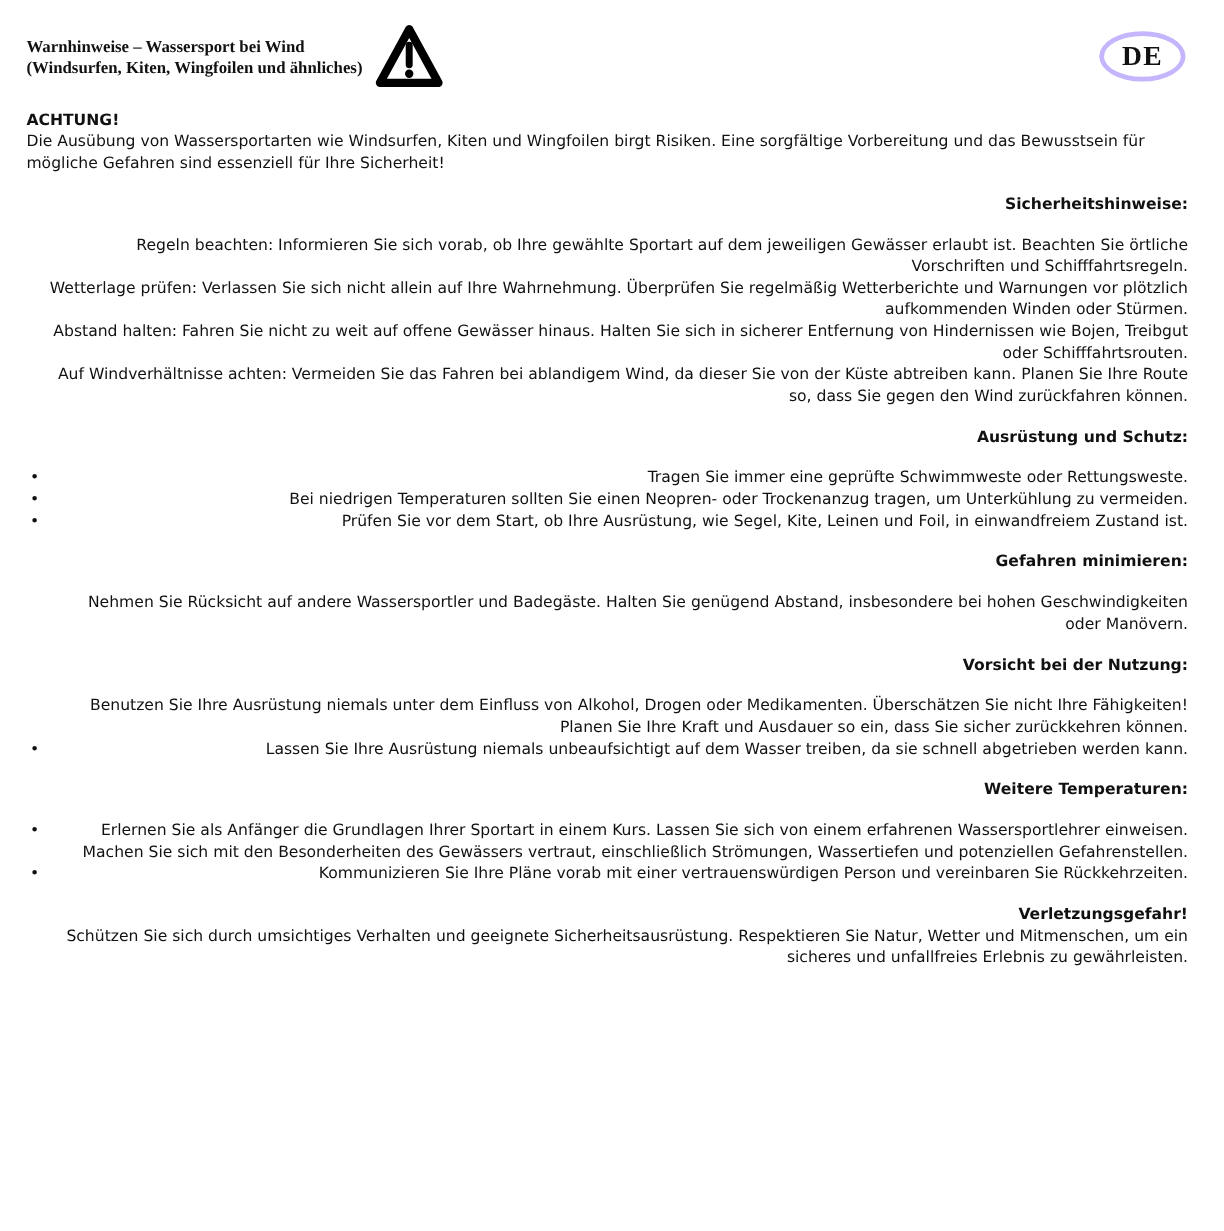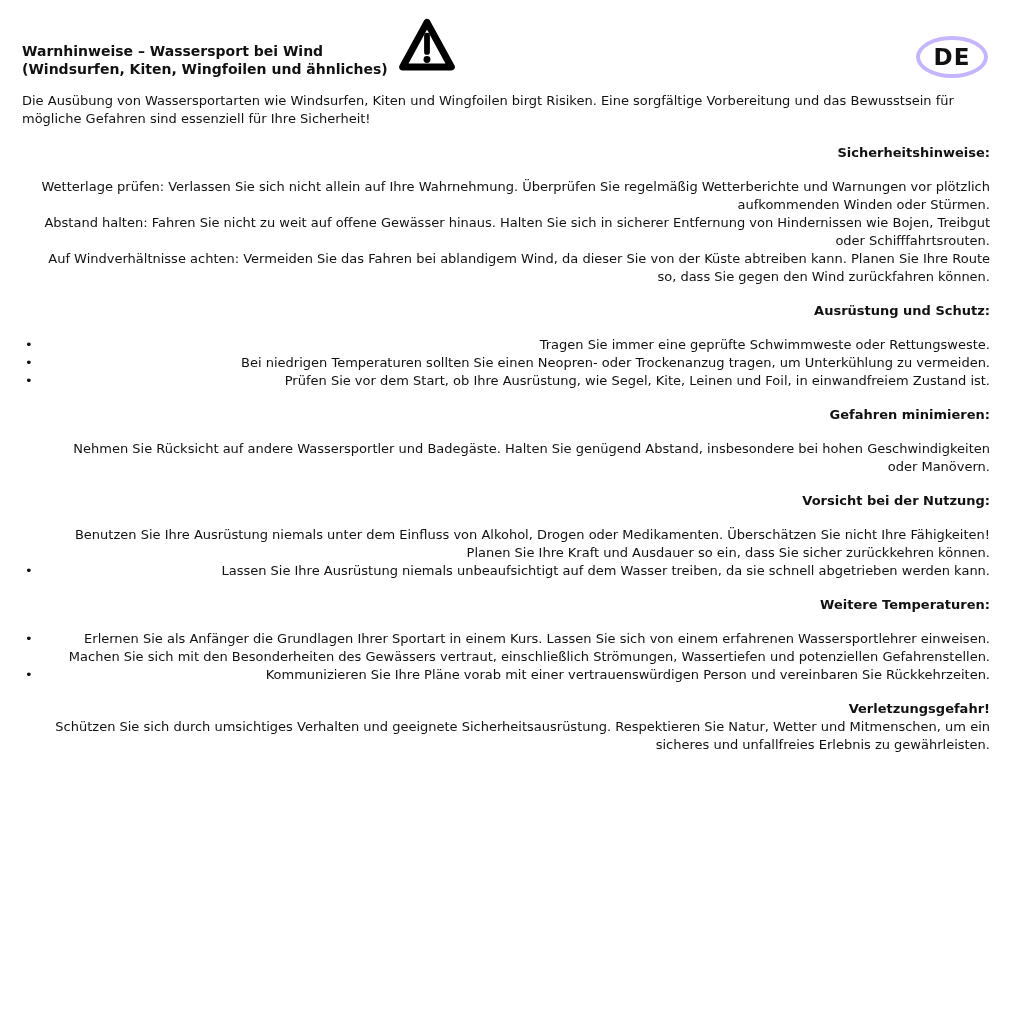--- a/index.html
+++ b/index.html
@@ -4,21 +4,21 @@
 <style>
   * { margin:0; padding:0; box-sizing:border-box; }
   html,body { background:#ffffff; }
   body {
     width:1020px; height:1026px;
     font-family:"DejaVu Sans","Liberation Sans",sans-serif;
     font-size:13px; line-height:18px; color:#111;
     padding:20px 30px 0 22px;
     overflow:hidden;
   }
-  .header { display:flex; align-items:flex-end; height:58px; }
+  .header { display:flex; align-items:center; height:58px;font-family:Liberation Serif, serif; }
   .title-block { font-weight:bold; font-size:14px; line-height:18px; }
   .warn-icon { margin-left:10px; flex:0 0 auto; }
   .spacer { flex:1 1 auto; }
   .lang-badge {
     flex:0 0 auto;
     width:72px; height:42px;
     border:4px solid #c4b5fd; border-radius:50%;
     display:flex; align-items:center; justify-content:center;
     font-weight:bold; font-size:23px; letter-spacing:1px;
     margin-right:2px; margin-top:-4px;
@@ -49,25 +49,27 @@
       <path d="M50 9 L92 86 L8 86 Z" fill="none" stroke="#000" stroke-width="12" stroke-linejoin="round"></path>
       <path d="M50 32 L50 60" stroke="#000" stroke-width="10" stroke-linecap="round"></path>
       <circle cx="50" cy="73" r="6" fill="#000"></circle>
     </svg>
   </span>
   <div class="spacer" data-name="header-spacer"></div>
   <div class="lang-badge" data-name="language-badge-de">DE</div>
 </div>
 
 <div class="sec-tight" data-name="section-attention">
+  <div class="h" data-name="attention-heading">ACHTUNG!</div>
   <div data-name="attention-body">Die Ausübung von Wassersportarten wie Windsurfen, Kiten und Wingfoilen birgt Risiken. Eine sorgfältige Vorbereitung und das Bewusstsein für mögliche Gefahren sind essenziell für Ihre Sicherheit!</div>
 </div>
 
 <div class="sec" data-name="section-safety">
   <div class="h gap-below" data-name="safety-heading">Sicherheitshinweise:</div>
+  <div class="indent" data-name="safety-item">Regeln beachten: Informieren Sie sich vorab, ob Ihre gewählte Sportart auf dem jeweiligen Gewässer erlaubt ist. Beachten Sie örtliche Vorschriften und Schifffahrtsregeln.</div>
   <div class="indent" data-name="safety-item">Wetterlage prüfen: Verlassen Sie sich nicht allein auf Ihre Wahrnehmung. Überprüfen Sie regelmäßig Wetterberichte und Warnungen vor plötzlich aufkommenden Winden oder Stürmen.</div>
   <div class="indent" data-name="safety-item">Abstand halten: Fahren Sie nicht zu weit auf offene Gewässer hinaus. Halten Sie sich in sicherer Entfernung von Hindernissen wie Bojen, Treibgut oder Schifffahrtsrouten.</div>
   <div class="indent" data-name="safety-item">Auf Windverhältnisse achten: Vermeiden Sie das Fahren bei ablandigem Wind, da dieser Sie von der Küste abtreiben kann. Planen Sie Ihre Route so, dass Sie gegen den Wind zurückfahren können.</div>
 </div>
 
 <div class="sec" data-name="section-equipment">
   <div class="h gap-below" data-name="equipment-heading">Ausrüstung und Schutz:</div>
   <ul class="plain" data-name="equipment-list">
     <li class="bullet" data-name="list-item">Tragen Sie immer eine geprüfte Schwimmweste oder Rettungsweste.</li>
     <li class="bullet" data-name="list-item">Bei niedrigen Temperaturen sollten Sie einen Neopren- oder Trockenanzug tragen, um Unterkühlung zu vermeiden.</li>

